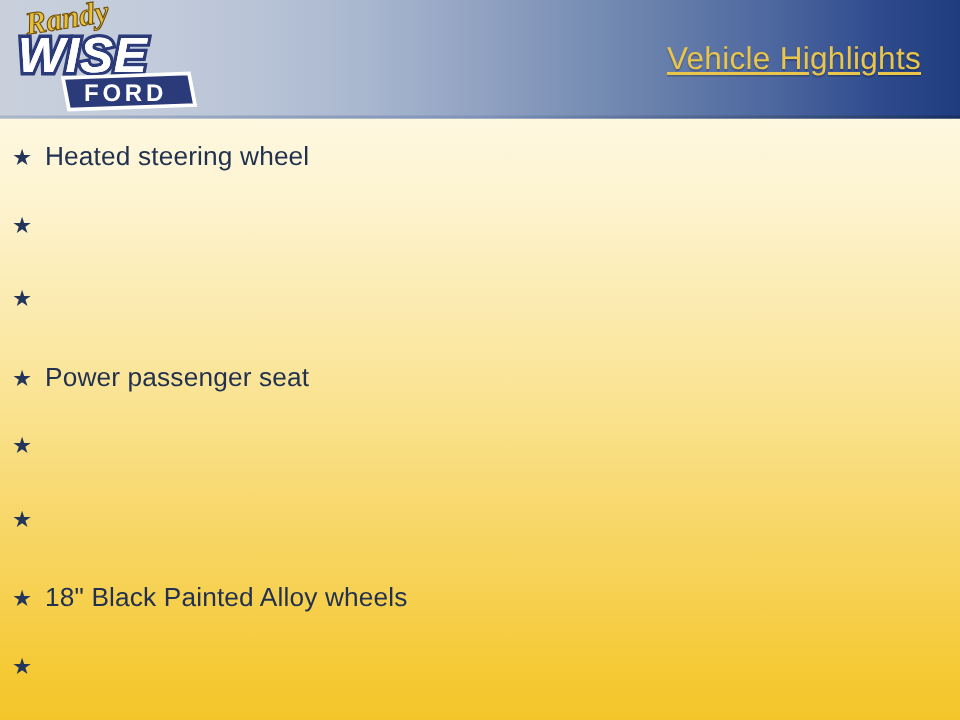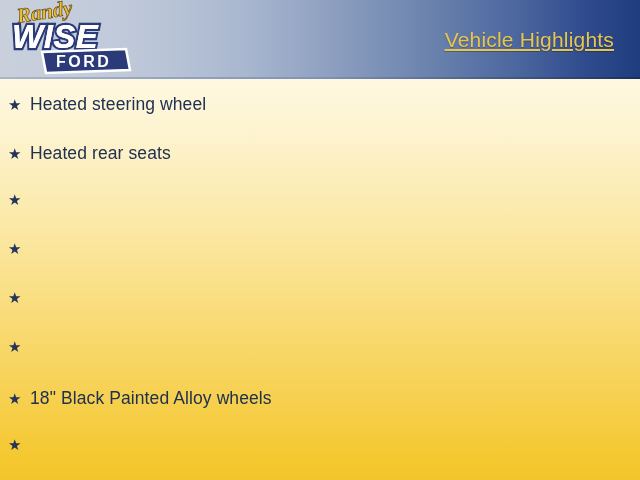--- a/index.html
+++ b/index.html
@@ -142,29 +142,29 @@
 
   <ul class="highlights">
 
     <li class="highlight-item">
       <span class="bullet-star">★</span>
       <span class="highlight-text">Heated steering wheel</span>
     </li>
 
     <li class="highlight-item">
       <span class="bullet-star">★</span>
-      <span class="highlight-text">Heated rear seats</span>
     </li>
 
     <li class="highlight-item">
       <span class="bullet-star">★</span>
     </li>
 
     <li class="highlight-item">
       <span class="bullet-star">★</span>
+      <span class="highlight-text">Power passenger seat</span>
     </li>
 
     <li class="highlight-item">
       <span class="bullet-star">★</span>
     </li>
 
     <li class="highlight-item">
       <span class="bullet-star">★</span>
     </li>
 

